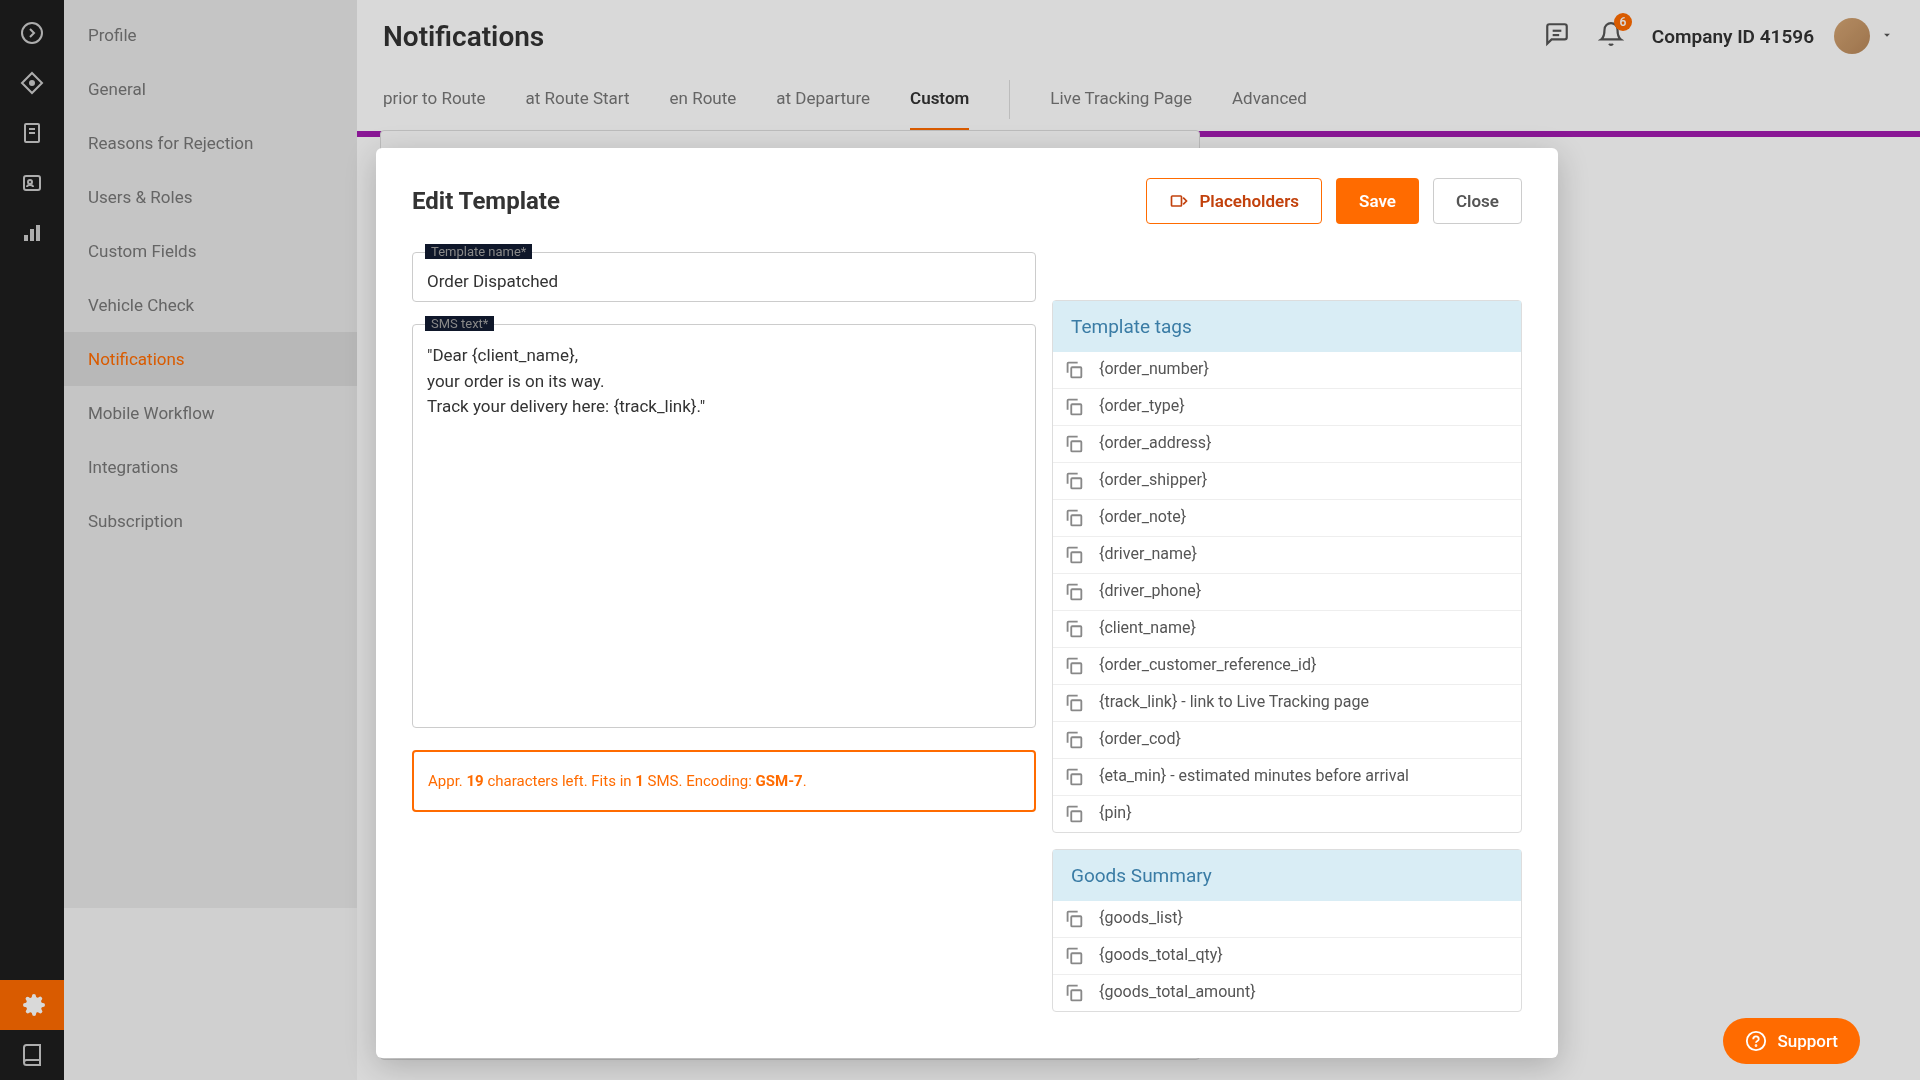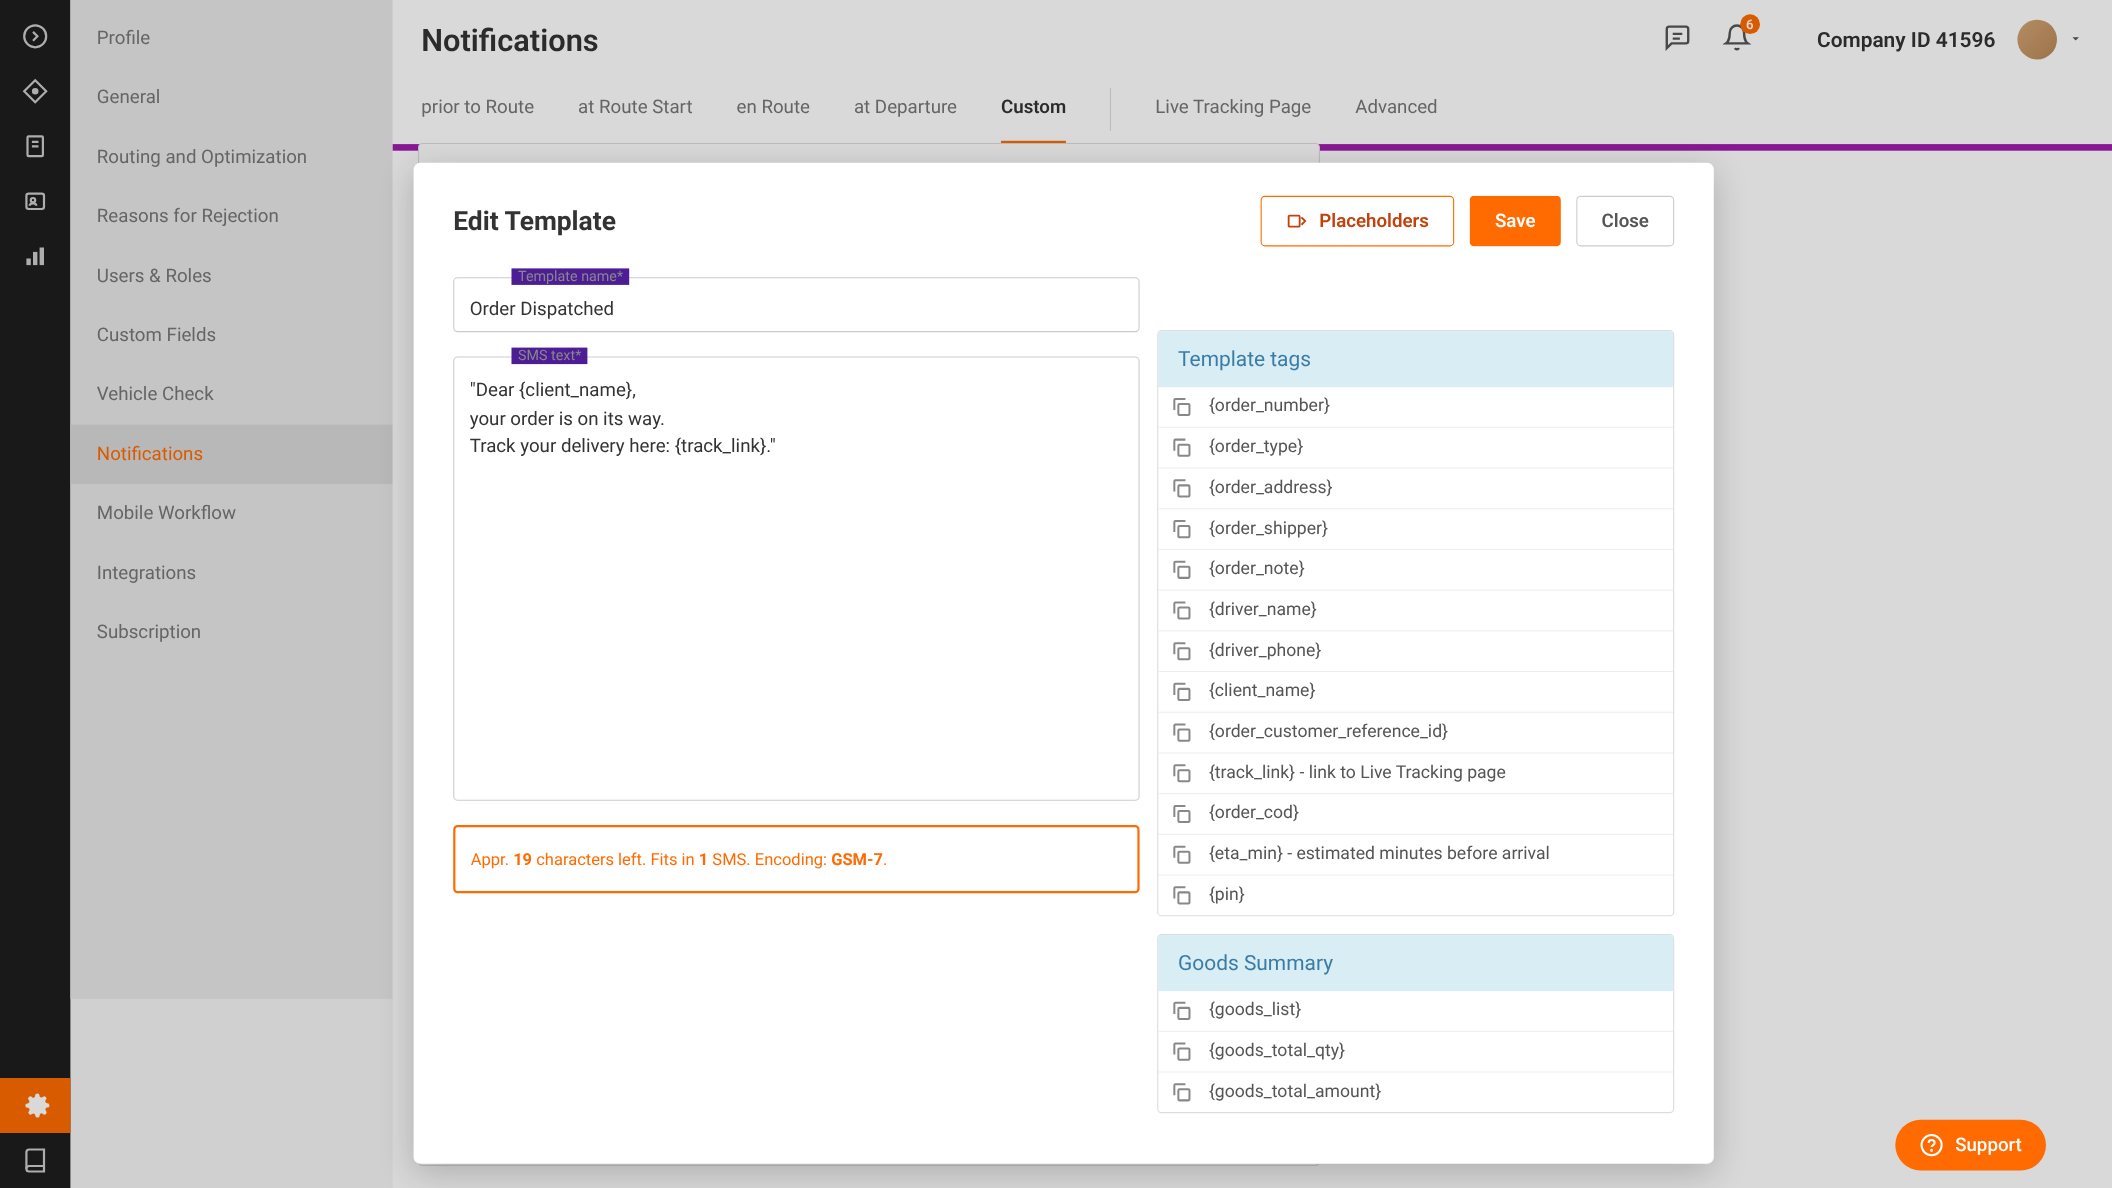--- a/index.html
+++ b/index.html
@@ -22,21 +22,21 @@
     
     .main { flex: 1; background: #fff; display: flex; flex-direction: column; height: 1080px; }
     
     
     .header { display: flex; align-items: center; padding: 18px 26px 14px 26px; }
     .page-title { font-size: 28px; font-weight: 600; color: #333; }
     .header-spacer { flex: 1; }
     .header-icon { margin-right: 28px; color: #555; position: relative; }
     .header-icon svg { width: 26px; height: 26px; }
     .badge { position: absolute; top: -8px; right: -8px; background: #ff6b00; color: #fff; border-radius: 10px; font-size: 12px; font-weight: 600; min-width: 18px; height: 18px; display: flex; align-items: center; justify-content: center; padding: 0 4px; }
-    .company-id { font-size: 19px; font-weight: 600; color: #333; margin-right: 20px; margin-left: 32px; }
+    .company-id { font-size: 19px; font-weight: 600; color: #333; margin-right: 20px; }
     .avatar { width: 36px; height: 36px; border-radius: 50%; background: linear-gradient(135deg, #d4a574, #b8885a); margin-right: 10px; }
     .chevron-down { color: #555; }
     
     
     .tabs { display: flex; padding: 0 26px; border-bottom: 6px solid #a21caf; gap: 40px; }
     .tab { padding: 20px 0; font-size: 17px; color: #777; cursor: pointer; border-bottom: 3px solid transparent; }
     .tab.active { color: #333; font-weight: 600; border-bottom-color: #ff6b00; }
     .tab-divider { width: 1px; background: #ddd; margin: 12px 0; }
     
     
@@ -52,21 +52,21 @@
     .btn-primary { background: #ff6b00; color: #fff; align-items: center; }
     .btn-secondary { border-color: #ccc; color: #555; background: #fff; }
     .btn svg { width: 20px; height: 20px; }
     
     .modal-body { display: flex; gap: 16px; }
     .modal-left { flex: 1; display: flex; flex-direction: column; gap: 22px; }
     .modal-right { width: 470px; margin-top: 48px; }
     
     
     .field { position: relative; border: 1px solid #ccc; border-radius: 4px; padding: 18px 14px 10px 14px; }
-    .field-label { position: absolute; top: -9px; left: 12px; background: #4c1d95; padding: 0 6px; font-size: 13px; color: #888; margin-left: 40px; }
+    .field-label { position: absolute; top: -9px; left: 12px; background: #0f172a; padding: 0 6px; font-size: 13px; color: #888; }
     .field input, .field textarea { width: 100%; border: none; outline: none; font-size: 17px; color: #333; font-family: inherit; resize: none; }
     .field textarea { height: 370px; line-height: 1.5; }
     
     .sms-info { border: 2px solid #ff6b00; border-radius: 4px; padding: 20px 14px; font-size: 15px; color: #ff6b00; }
     .sms-info strong { font-weight: 700; }
     
     
     .tags-section { border: 1px solid #ddd; border-radius: 4px; margin-bottom: 16px; }
     .tags-header { background: #d9edf5; color: #3a7ca5; font-size: 19px; font-weight: 400; padding: 14px 18px; }
     .tag-row { display: flex; align-items: flex-start; padding: 7px 10px; border-top: 1px solid #eee; font-size: 16px; color: #555; }
@@ -131,21 +131,20 @@
       <svg viewBox="0 0 24 24" fill="none" stroke="currentColor" stroke-width="2">
           <path d="M4 19.5A2.5 2.5 0 016.5 17H20"></path>
           <path d="M6.5 2H20v20H6.5A2.5 2.5 0 014 19.5v-15A2.5 2.5 0 016.5 2z"></path>
         </svg>
     </div>
   </div>
 
   <div class="sidebar">
     <div class="sidebar-item"><span>Profile</span></div>
     <div class="sidebar-item"><span>General</span></div>
-    <div class="sidebar-item"><span>Routing and Optimization</span></div>
     <div class="sidebar-item"><span>Reasons for Rejection</span></div>
     <div class="sidebar-item"><span>Users &amp; Roles</span></div>
     <div class="sidebar-item"><span>Custom Fields</span></div>
     <div class="sidebar-item"><span>Vehicle Check</span></div>
     <div class="sidebar-item active"><span>Notifications</span></div>
     <div class="sidebar-item"><span>Mobile Workflow</span></div>
     <div class="sidebar-item"><span>Integrations</span></div>
     <div class="sidebar-item"><span>Subscription</span></div>
   </div>
 

